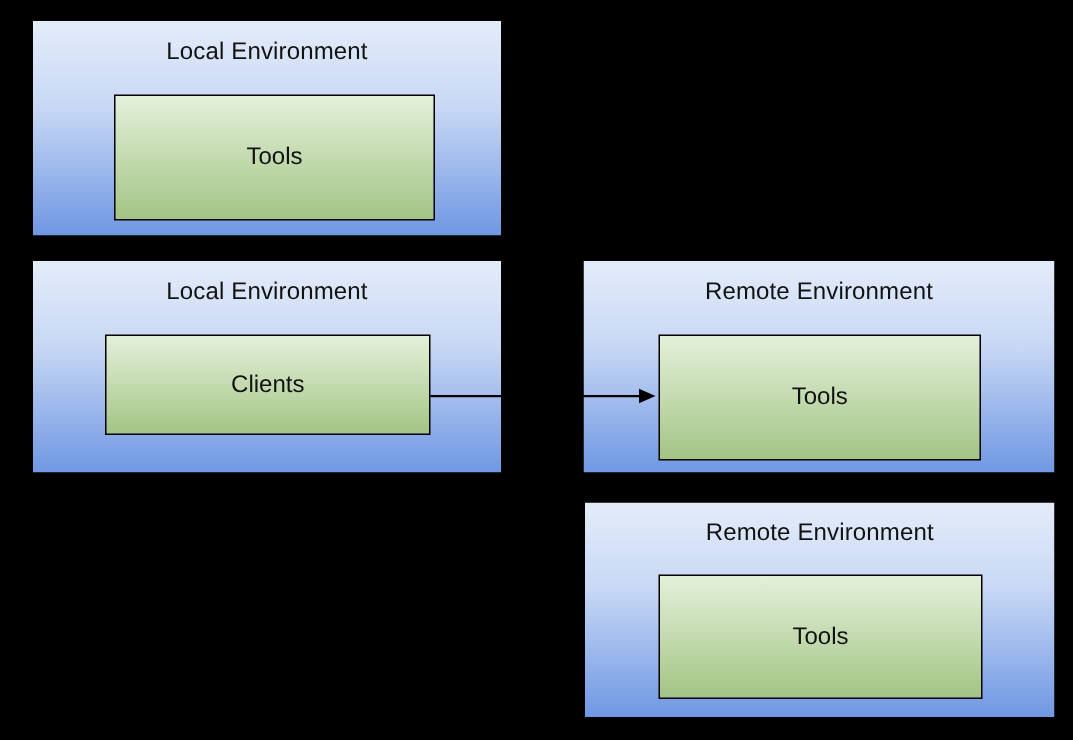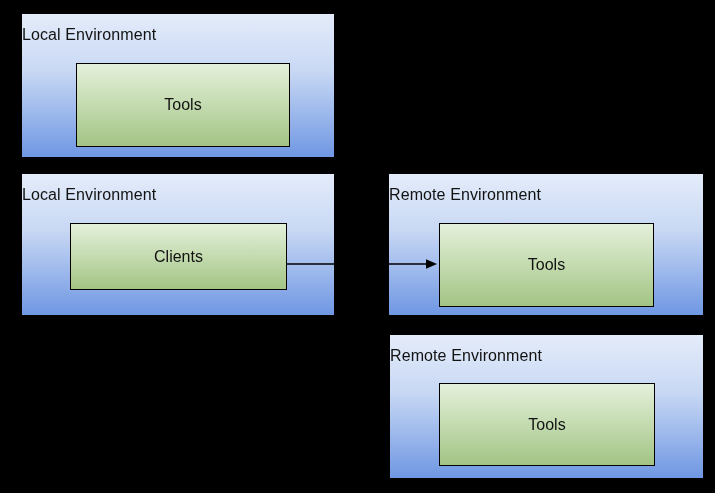--- a/index.html
+++ b/index.html
@@ -19,21 +19,21 @@
     position: absolute;
     box-sizing: border-box;
     border: 1px solid #000000;
     background: linear-gradient(180deg, #e4ecfa 0%, #c8d8f4 40%, #6f97e3 100%);
   }
   .env-title {
     position: absolute;
     top: 12px;
     left: 0;
     width: 100%;
-    text-align: left;
+    text-align: center;
     font-size: 16px;
     color: #121212;
     letter-spacing: 0.1px;
   }
   .node-box {
     position: absolute;
     box-sizing: border-box;
     border: 1px solid #000000;
     background: linear-gradient(180deg, #e4f0db 0%, #c7ddb4 45%, #a2c484 100%);
     display: flex;

